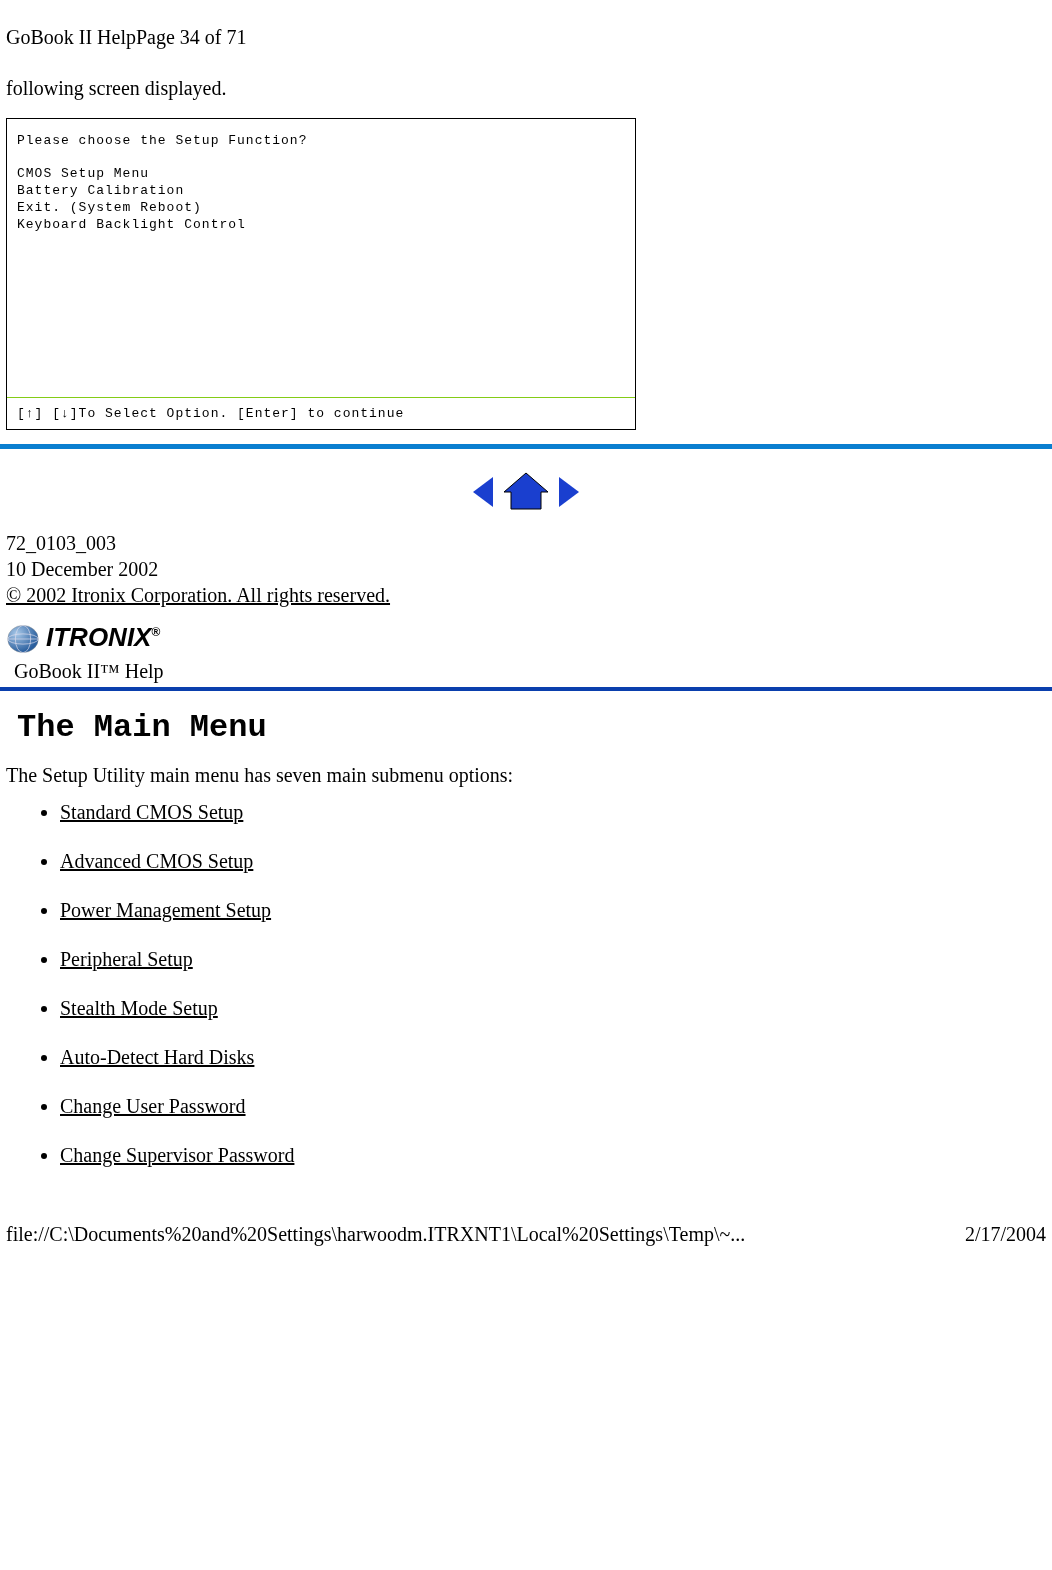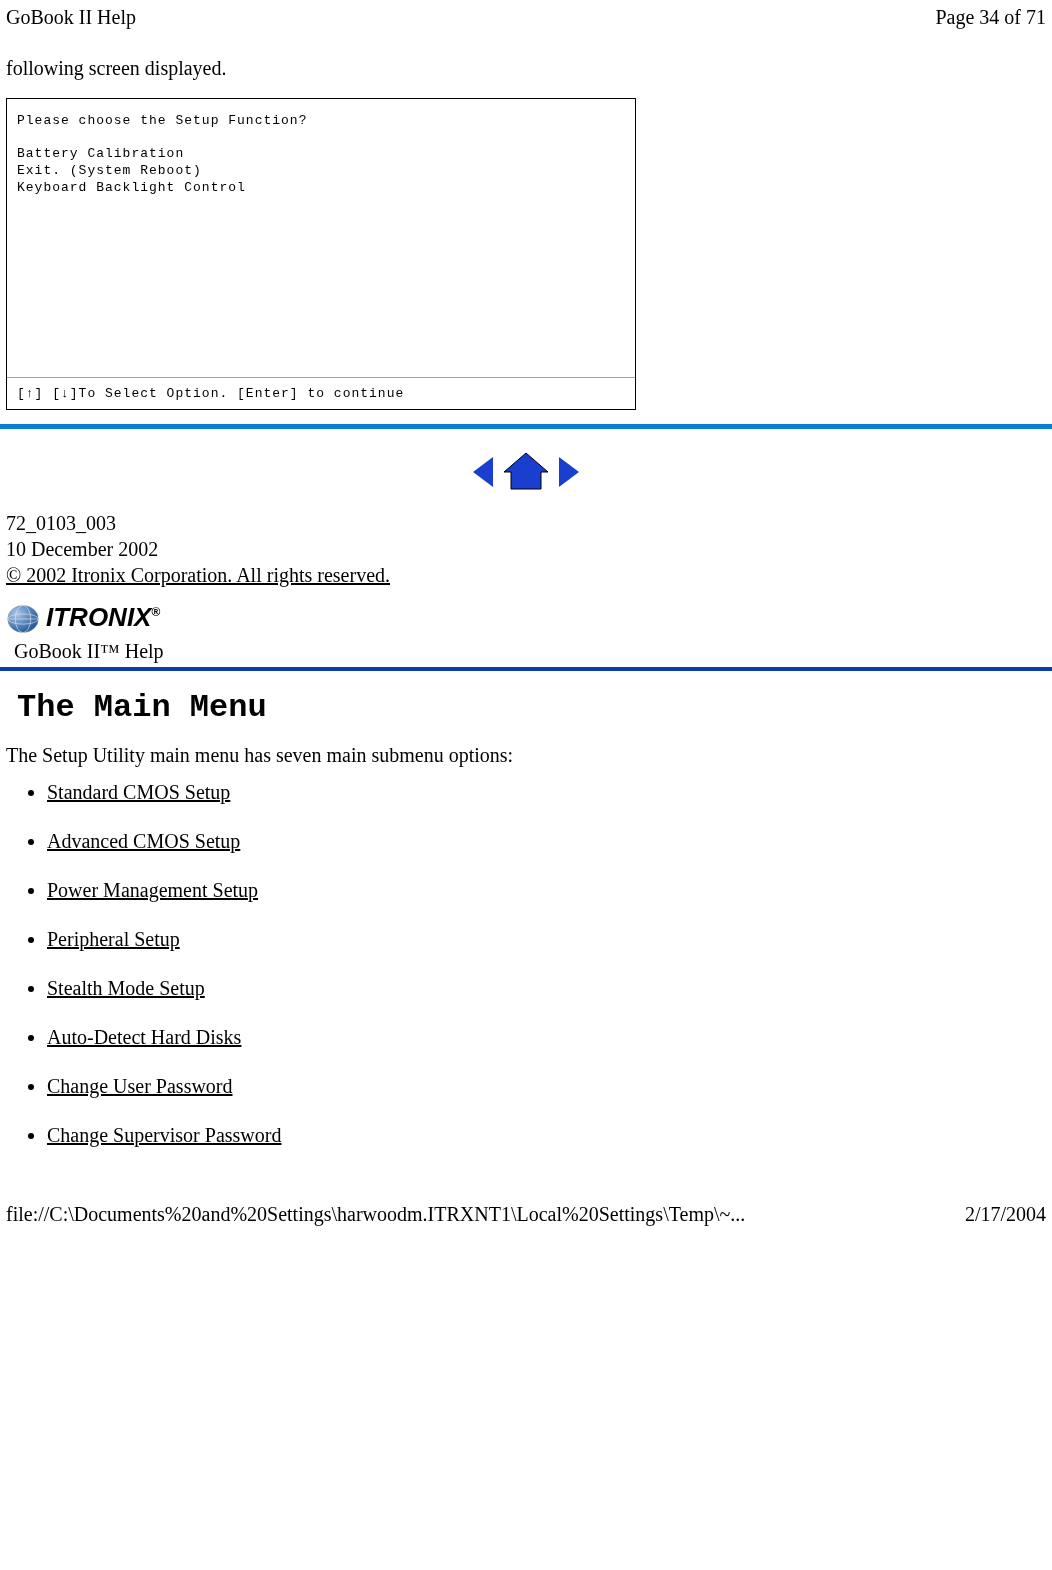--- a/index.html
+++ b/index.html
@@ -8,23 +8,23 @@
       margin: 0;
       padding: 0;
       color: #000;
       width: 1052px;
     }
     .page-content {
       padding: 0;
     }
     .header-row {
       display: flex;
-      justify-content: space-between;
       font-size: 20px;
       padding: 6px 6px 0 6px;
+      margin-top: 20px;
     }
     .intro-text {
       font-size: 20px;
       padding: 0 6px 8px 6px;
       margin-top: 28px;
     }
     .bios-box {
       border: 1px solid #000;
       margin: 10px 6px 10px 6px;
       width: 628px;
@@ -96,22 +96,22 @@
       font-weight: bold;
       margin: 16px 6px 18px 17px;
       font-family: Liberation Mono, monospace;
     }
     .submenu-intro {
       font-size: 20px;
       margin: 0 6px 14px 6px;
     }
     ul.submenu-list {
       list-style: disc;
-      padding-left: 36px;
-      margin: 11px;
+      padding-left: 60px;
+      margin: 0;
     }
     ul.submenu-list li {
       margin: 0 0 26px 0;
       font-size: 20px;
     }
     .footer-row {
       display: flex;
       justify-content: space-between;
       font-size: 20px;
       padding: 30px 6px 6px 6px;
@@ -138,20 +138,21 @@
     <span>GoBook II Help</span>
     <span>Page 34 of 71</span>
   </div>
 
   <div class="intro-text">following screen displayed.</div>
 
   <div class="bios-box">
     <div class="bios-top">
       <p>Please choose the Setup Function?</p>
       <div class="bios-menu-items">
+        <div>CMOS Setup Menu</div>
         <div>Battery Calibration</div>
         <div>Exit. (System Reboot)</div>
         <div>Keyboard Backlight Control</div>
       </div>
     </div>
     <div class="bios-bottom">[↑] [↓]To Select Option.  [Enter] to continue</div>
   </div>
 
   <hr class="blue-hr">
 

